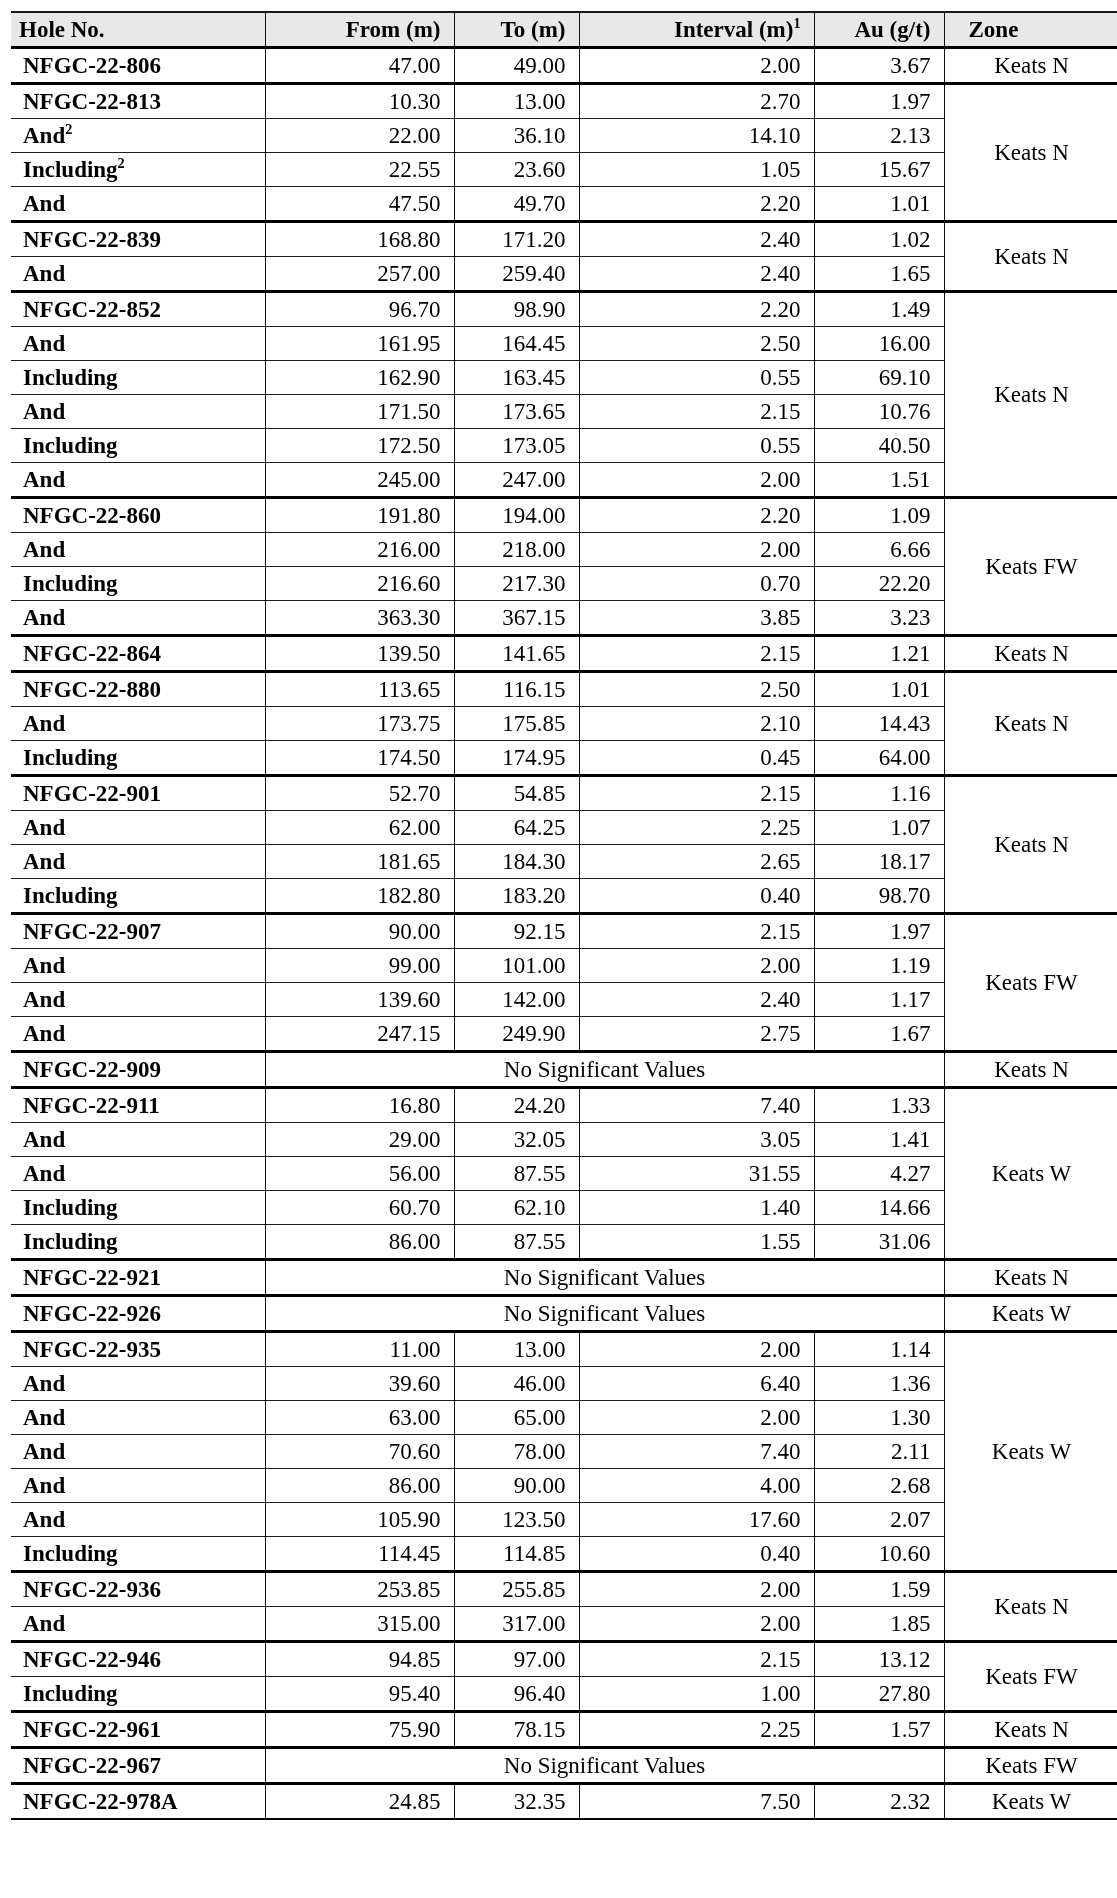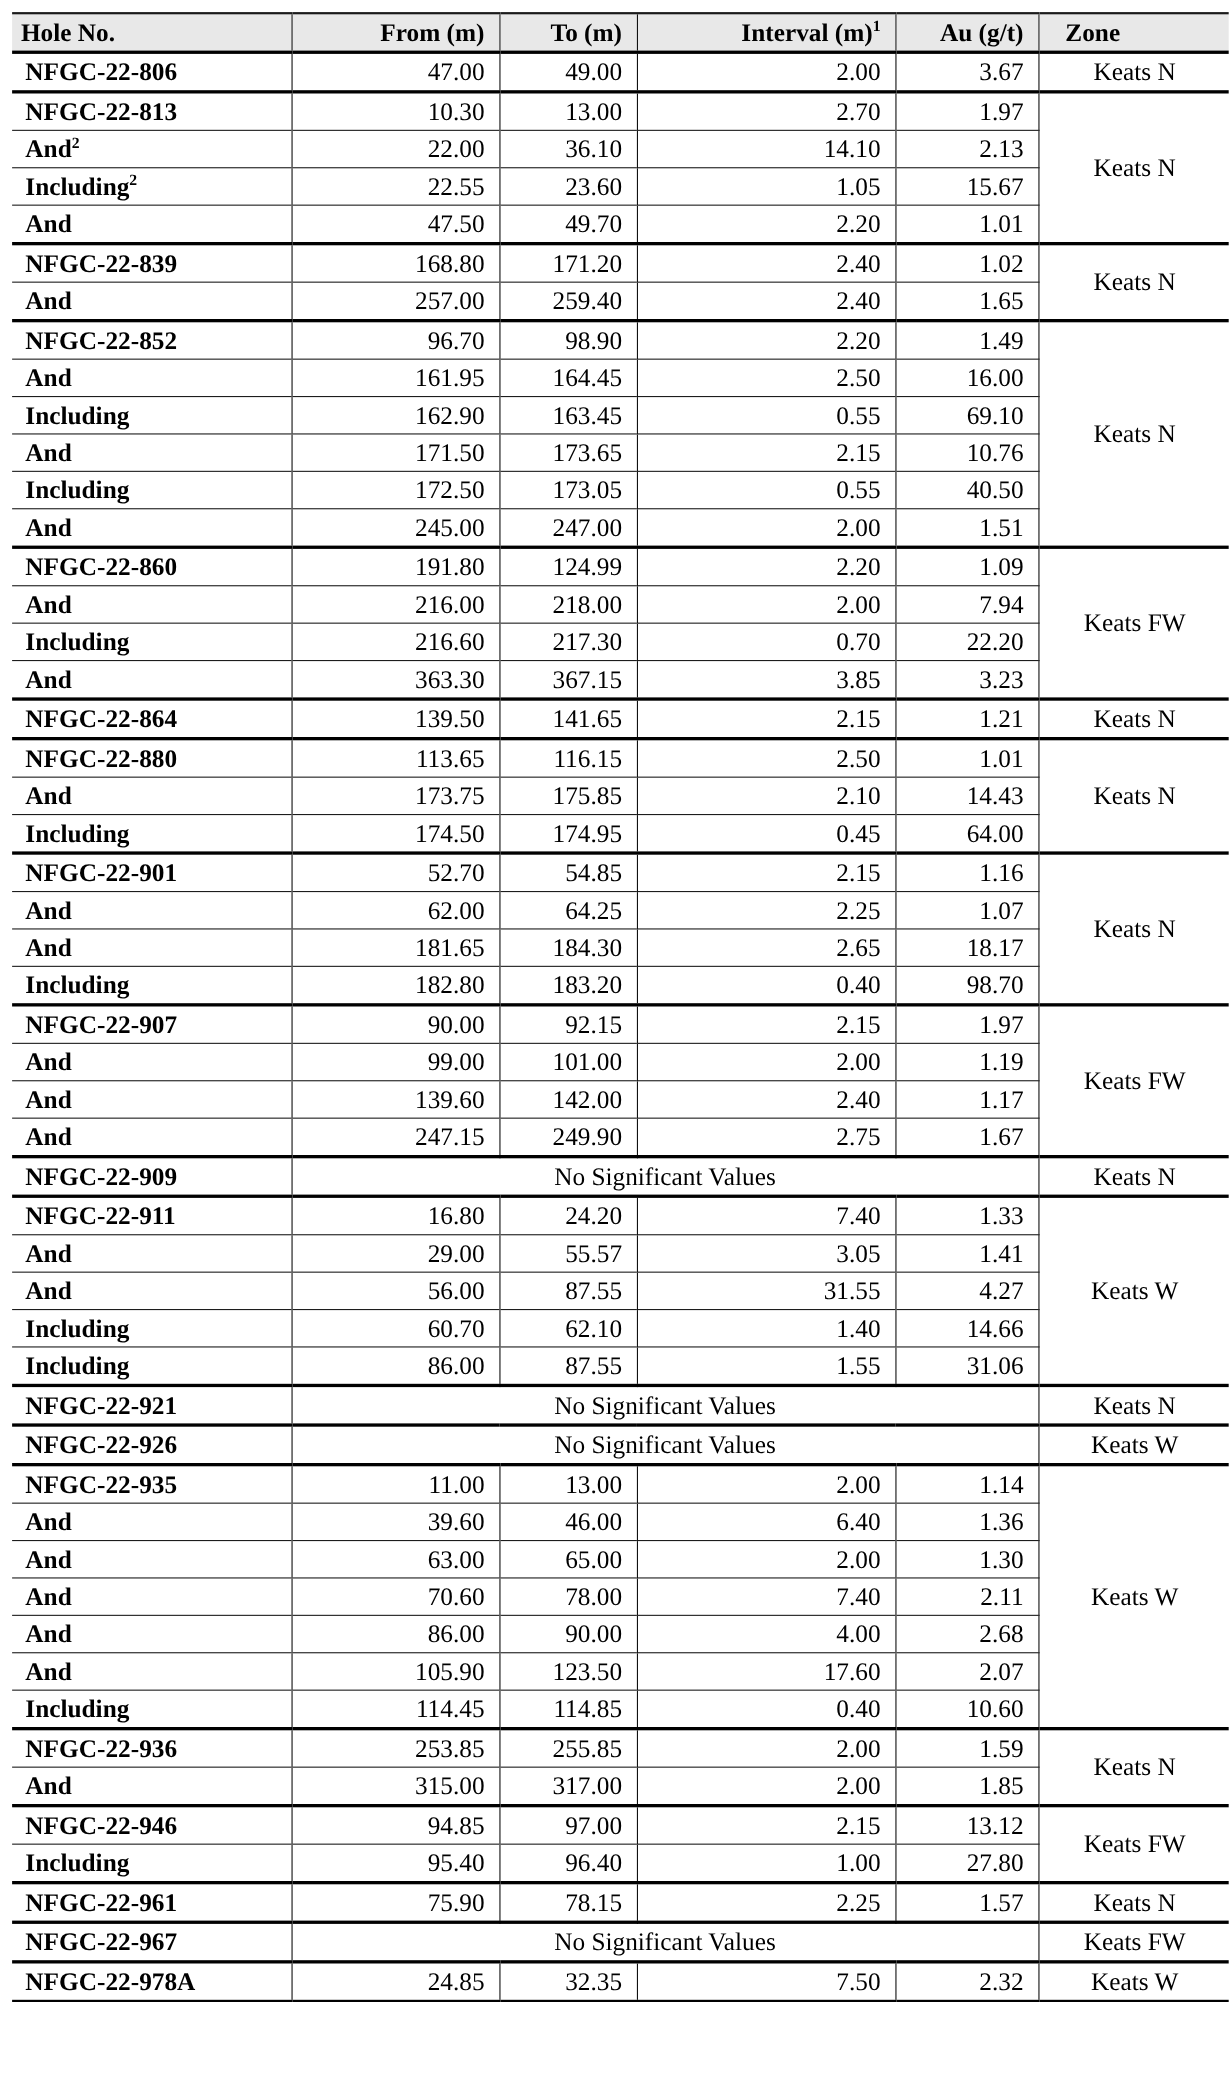--- a/index.html
+++ b/index.html
@@ -197,31 +197,31 @@
       <tr>
         <td class="c-hole">And</td>
         <td class="c-num">245.00</td>
         <td class="c-num">247.00</td>
         <td class="c-num">2.00</td>
         <td class="c-num">1.51</td>
       </tr>
       <tr class="group-start">
         <td class="c-hole">NFGC-22-860</td>
         <td class="c-num">191.80</td>
-        <td class="c-num">124.99</td>
+        <td class="c-num">194.00</td>
         <td class="c-num">2.20</td>
         <td class="c-num">1.09</td>
         <td class="c-zone" rowspan="4">Keats FW</td>
       </tr>
       <tr>
         <td class="c-hole">And</td>
         <td class="c-num">216.00</td>
         <td class="c-num">218.00</td>
         <td class="c-num">2.00</td>
-        <td class="c-num">7.94</td>
+        <td class="c-num">6.66</td>
       </tr>
       <tr>
         <td class="c-hole">Including</td>
         <td class="c-num">216.60</td>
         <td class="c-num">217.30</td>
         <td class="c-num">0.70</td>
         <td class="c-num">22.20</td>
       </tr>
       <tr>
         <td class="c-hole">And</td>
@@ -327,21 +327,21 @@
         <td class="c-hole">NFGC-22-911</td>
         <td class="c-num">16.80</td>
         <td class="c-num">24.20</td>
         <td class="c-num">7.40</td>
         <td class="c-num">1.33</td>
         <td class="c-zone" rowspan="5">Keats W</td>
       </tr>
       <tr>
         <td class="c-hole">And</td>
         <td class="c-num">29.00</td>
-        <td class="c-num">55.57</td>
+        <td class="c-num">32.05</td>
         <td class="c-num">3.05</td>
         <td class="c-num">1.41</td>
       </tr>
       <tr>
         <td class="c-hole">And</td>
         <td class="c-num">56.00</td>
         <td class="c-num">87.55</td>
         <td class="c-num">31.55</td>
         <td class="c-num">4.27</td>
       </tr>

